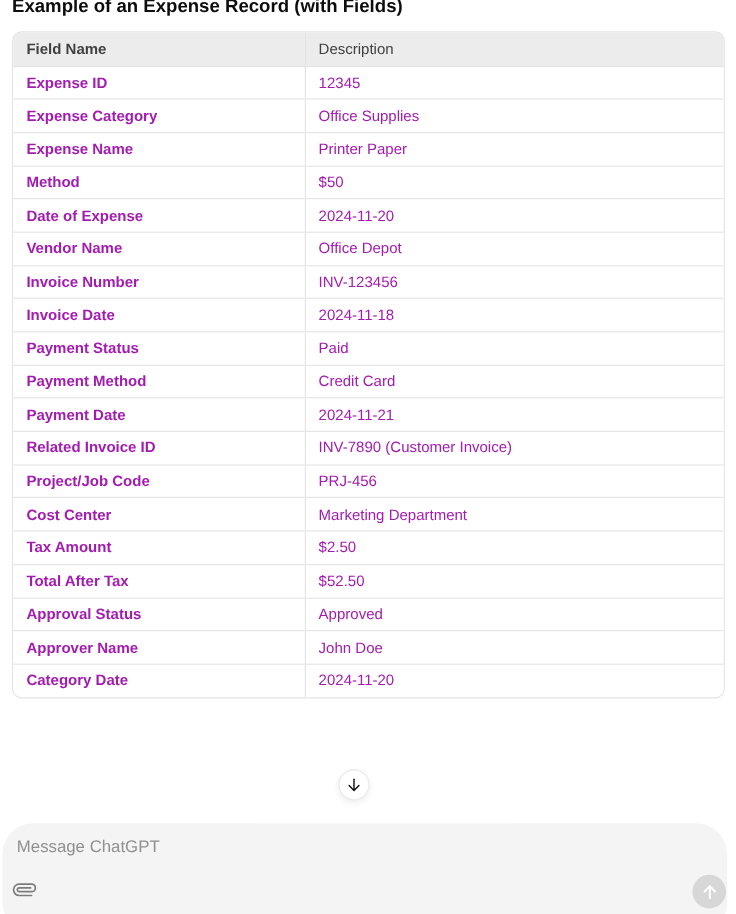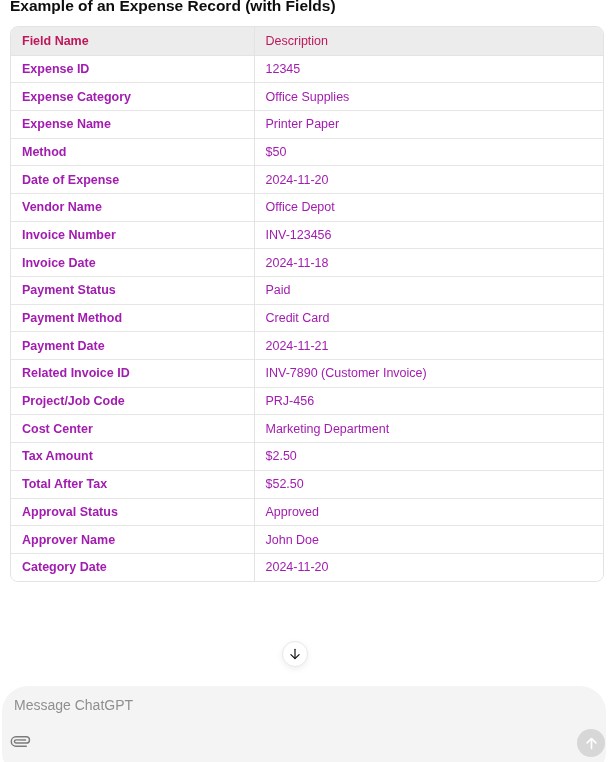--- a/index.html
+++ b/index.html
@@ -34,21 +34,21 @@
     border-collapse: collapse;
     font-size: 12.5px;
   }
   table.expense th {
     background: #ececec;
     text-align: left;
     font-weight: 600;
     height: 28px;
     padding: 0 8px 0 11px;
     border-bottom: 1px solid #e3e3e3;
-    color: #be185d;
+    color: #404040;
   }
   table.expense th + th,
   table.expense td + td {
     border-left: 1px solid #e3e3e3;
   }
   table.expense td {
     height: 27.7px;
     padding: 0 8px 0 11px;
     color: #a21caf;
     background: #ffffff;

